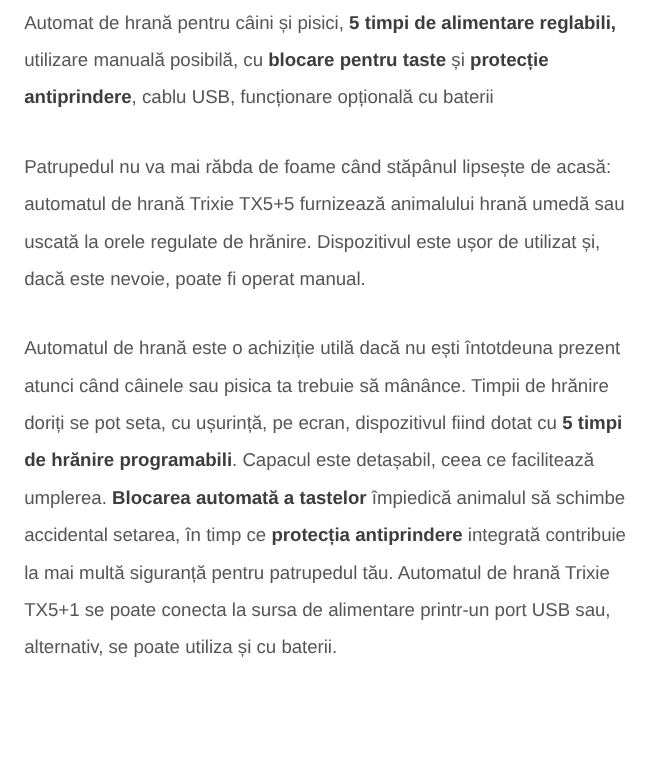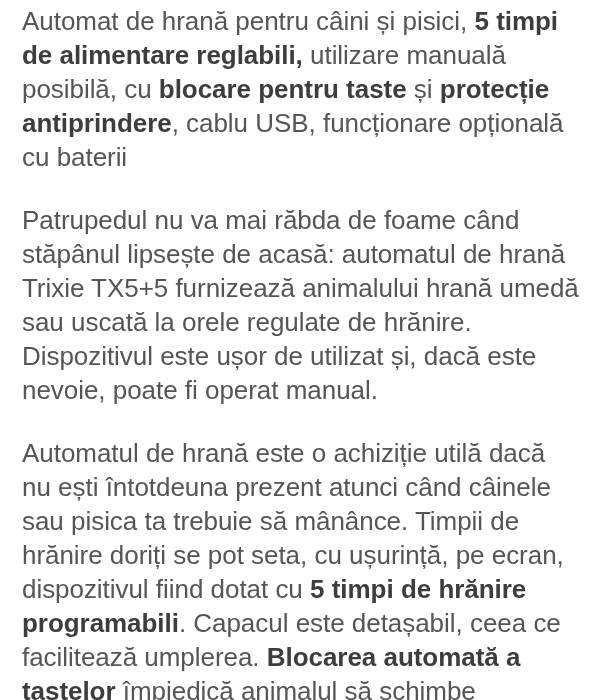--- a/index.html
+++ b/index.html
@@ -13,21 +13,21 @@
     overflow: hidden;
     font-family: "Liberation Sans", sans-serif;
   }
   .product-description {
     box-sizing: border-box;
     width: 601px;
     padding: 4px 21px 0 22px;
   }
   .para {
     margin: 0 0 29px 0;
-    font-size: 26px;
+    font-size: 17px;
     line-height: 34px;
     color: #555555;
     font-weight: 400;
     letter-spacing: -0.05px;
     word-spacing: 0.1px;
     text-align: left;
   }
   .para:last-child {
     margin-bottom: 1px;
   }

